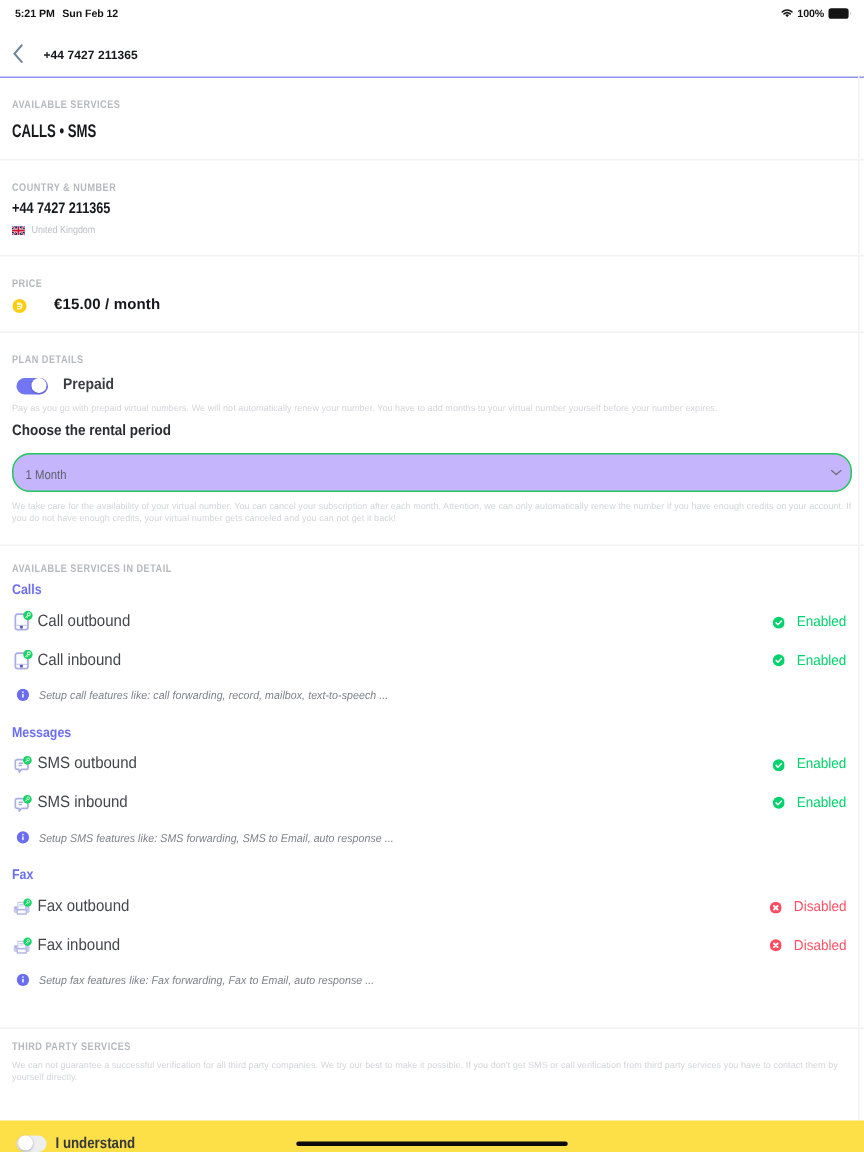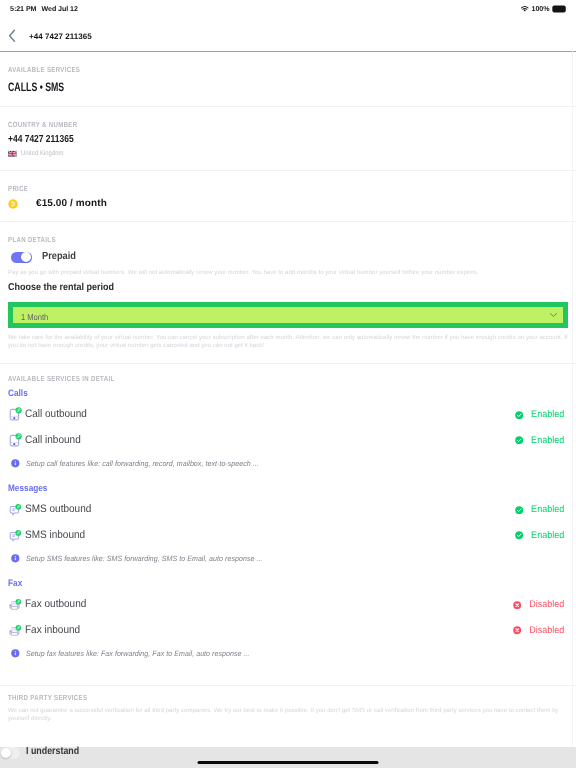--- a/index.html
+++ b/index.html
@@ -44,55 +44,55 @@
   .tgl { width:21px; height:11.5px; border-radius:6px; position:relative; flex:none; margin-left:3px; }
   .tgl.on { background:#7076f4; }
   .tgl.off { background:#ececee; }
   .tgl .knob { position:absolute; top:0.9px; width:9.7px; height:9.7px; border-radius:50%; background:#fff; box-shadow:0 0.5px 1.5px rgba(0,0,0,0.28); }
   .tgl.on .knob { left:10.4px; }
   .tgl.off .knob { left:0.9px; }
   .tgl-label { font-size:10.3px; font-weight:700; color:#3b3d42; letter-spacing:0px; line-height:1; transform:scaleX(0.9); transform-origin:left center; }
   .desc { font-size:6.0px; line-height:1.42; color:#d3d5d9; margin-top:5.5px; letter-spacing:0.04px; }
 
   .field-label { font-size:10px; font-weight:700; color:#2a2c31; margin-top:6px; letter-spacing:0px; line-height:1; transform:scaleX(0.9); transform-origin:left center; }
-  .select { margin-top:9px; height:26px; border:5px solid #22c55e; border-radius:0; background:#bef264; display:flex; align-items:center; padding:0 9px 0 8px; position:relative; }
+  .select { margin-top:9px; height:26px; border:1px solid #22c55e; border-radius:12px; background:#c4b5fd; display:flex; align-items:center; padding:0 9px 0 8px; position:relative; }
   .select-val { font-size:8.6px; color:#5e6168; letter-spacing:0px; line-height:1; transform:scaleX(0.88) translateY(1.5px); transform-origin:left center; }
   .select-chev { position:absolute; right:5px; top:50%; transform:translateY(-50%); width:9px; height:4.5px; }
 
   
   .grp-title { font-size:9.4px; font-weight:700; color:#6b6ef2; margin-top:15px; letter-spacing:0px; line-height:1; transform:scaleX(0.88); transform-origin:left center; }
   .svc-row { display:flex; align-items:center; height:16px; margin-top:9.5px; }
   .svc-icon { width:15px; height:15px; flex:none; margin-right:2px; margin-left:0px; display:flex; align-items:center; }
   .svc-label { font-size:10.9px; font-weight:500; color:#44464c; letter-spacing:0px; line-height:1; transform:scaleX(0.92); transform-origin:left center; }
   .svc-status { margin-left:auto; display:flex; align-items:center; gap:5.5px; padding-right:4px; }
   .status-text { font-size:9.6px; font-weight:500; letter-spacing:0px; line-height:1; transform:scaleX(0.94); transform-origin:right center; }
   .status-enabled { color:#00d46c; }
   .status-disabled { color:#ff5267; }
   .status-dot { width:8.4px; height:8.4px; display:flex; align-items:center; }
   .note-row { display:flex; align-items:center; gap:6px; margin-top:11px; margin-bottom:2px; padding-left:3px; line-height:1; }
   .note-icon { width:8.6px; height:8.6px; flex:none; display:flex; align-items:center; }
   .note-text { font-size:7.6px; font-style:italic; color:#7d818a; letter-spacing:0.05px; line-height:1; transform:scaleX(0.93); transform-origin:left center; }
 
   
-  .bottom-bar { position:absolute; left:0; bottom:0; width:576px; height:21px; display:flex; align-items:flex-start; background:#e5e5e5; }
+  .bottom-bar { position:absolute; left:0; bottom:0; width:576px; height:21px; display:flex; align-items:flex-end; padding-left:11px; background:#fde047; }
   .home-ind { position:absolute; left:50%; transform:translateX(-50%); bottom:4px; width:181px; height:3.5px; background:#0b0b0b; border-radius:2px; }
   .tgl-sm { width:20px; height:11.5px; border-radius:6px; position:relative; flex:none; background:#eceef0; }
   .tgl-sm .knob { position:absolute; top:0.8px; left:0.8px; width:9.9px; height:9.9px; border-radius:50%; background:#fff; box-shadow:0 0.6px 1.8px rgba(0,0,0,0.3); }
   .bottom-label { font-size:10.3px; font-weight:700; color:#35373c; margin-left:6px; line-height:1; transform:scaleX(0.86); transform-origin:left center; }
   .svc-icon svg, .note-icon svg, .status-dot svg { width:100%; height:100%; display:block; }
 </style>
 </head>
 <body>
 
 <div class="app">
 
   <div class="statusbar">
     <div class="sb-left">
       <span>5:21 PM</span>
-      <span>Wed Jul 12</span>
+      <span>Sun Feb 12</span>
     </div>
     <div class="sb-right">
       <svg class="icon-wifi" viewBox="0 0 16 12">
         <path d="M8 10.6 L5.9 8.2 A3.2 3.2 0 0 1 10.1 8.2 Z" fill="#141414"></path>
         <path d="M2.6 4.6 A8.2 8.2 0 0 1 13.4 4.6" stroke="#141414" stroke-width="1.7" fill="none" stroke-linecap="round"></path>
         <path d="M4.5 6.9 A5.4 5.4 0 0 1 11.5 6.9" stroke="#141414" stroke-width="1.7" fill="none" stroke-linecap="round"></path>
       </svg>
       <span>100%</span>
       <svg class="icon-batt" viewBox="0 0 25 12">
         <rect x="0.5" y="0.5" width="21" height="11" rx="3" fill="#141414"></rect>

